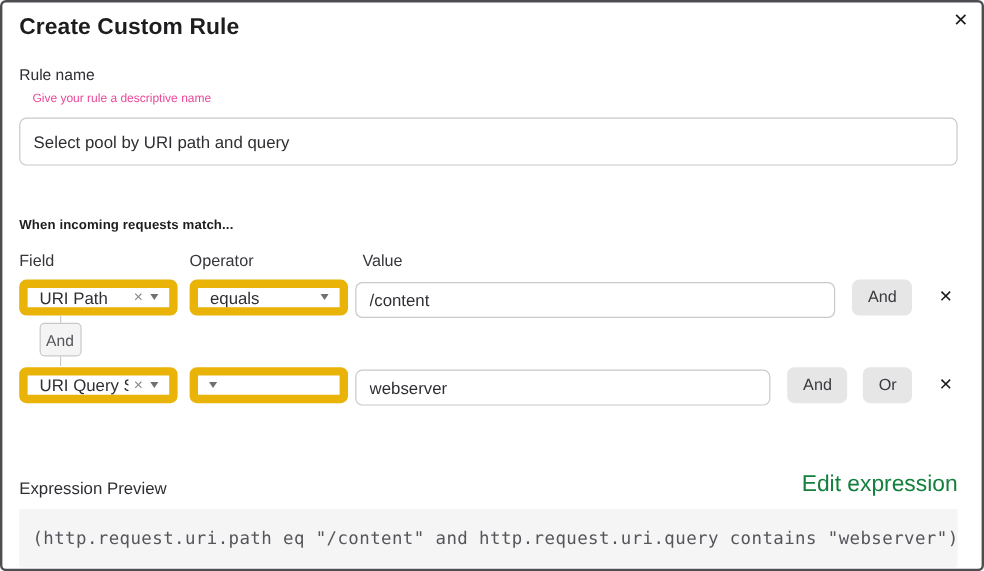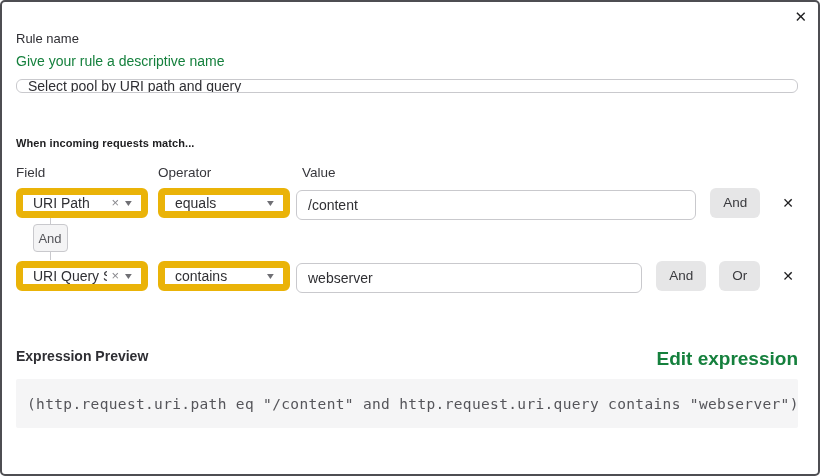--- a/index.html
+++ b/index.html
@@ -24,23 +24,23 @@
   .close-btn {
     position: absolute; top: 6px; right: 9px;
     font-size: 15px; font-weight: 700; color: #1d1d1f;
     background: none; border: none; cursor: pointer;
     font-family: "DejaVu Sans", sans-serif;
     line-height: 1; padding: 2px;
   }
 
   
   .field-label { font-size: 13px; color: #2e2e33; margin-top: 21px; }
-  .helper-text { font-size: 14px; color: #15803d; margin-top: 7px; }
+  .helper-text { font-size: 10px; color: #ec4899; margin-top: 7px; margin-left: 11px; }
   .text-input {
-    display: block; width: 100%; height: 14px;
+    display: block; width: 100%; height: 40px;
     margin-top: 10px; padding: 0 11px;
     font-size: 14px; color: #2f2f33;
     font-family: "Liberation Sans", sans-serif;
     border: 1px solid #c9c9cd; border-radius: 6px;
     background: #fff; outline: none;
   }
 
   
   .section-heading {
     font-size: 11px; font-weight: 700; color: #1d1d1f;
@@ -94,23 +94,22 @@
   .vline.bottom { height: 8px; }
   .and-badge {
     width: 35px; height: 28px;
     background: #f4f4f5; border: 1px solid #c9c9cd; border-radius: 4px;
     display: flex; align-items: center; justify-content: center;
     font-size: 13px; color: #55555a;
   }
 
   
   .expr-header {
-    display: flex; justify-content: space-between; align-items: flex-start;
+    display: flex; justify-content: space-between; align-items: flex-end;
     margin-top: 57px;
-    font-weight: bold;
   }
   .expr-label { font-size: 14px; color: #2e2e33; }
   .expr-edit-link {
     font-size: 19px; color: #15803d; text-decoration: none; cursor: pointer;
   }
   .expr-code {
     margin-top: 9px; height: 49px;
     background: #f5f5f6; border-radius: 2px;
     display: flex; align-items: center;
     padding: 0 11px;
@@ -119,20 +118,21 @@
     white-space: nowrap; overflow: hidden;
   }
 </style>
 </head>
 <body>
 
 <div class="dialog">
   <button class="close-btn">✕</button>
 
   <div class="content">
+    <h1 class="dialog-title">Create Custom Rule</h1>
 
     <div class="field-label">Rule name</div>
     <div class="helper-text">Give your rule a descriptive name</div>
     <input class="text-input" type="text" value="Select pool by URI path and query" style="">
 
     <h2 class="section-heading">When incoming requests match...</h2>
 
     <div class="col-labels">
       <span class="col-field">Field</span>
       <span class="col-operator">Operator</span>
@@ -160,21 +160,20 @@
       <div class="vline bottom"></div>
     </div>
 
     <div class="cond-row" style="margin-top:0;">
       <div class="select-box select-field">
         <span class="sel-label">URI Query St...</span>
         <span class="clear-x">×</span>
         <span class="caret">▾</span>
       </div>
       <div class="select-box select-operator">
-        <span class="sel-label">contains</span>
         <span class="caret">▾</span>
       </div>
       <input class="text-input value-input" type="text" value="webserver" style="">
       <button class="logic-btn">And</button>
       <button class="logic-btn" style="margin-left:13px;">Or</button>
       <button class="remove-btn">✕</button>
     </div>
 
     <div class="expr-header">
       <span class="expr-label">Expression Preview</span>

